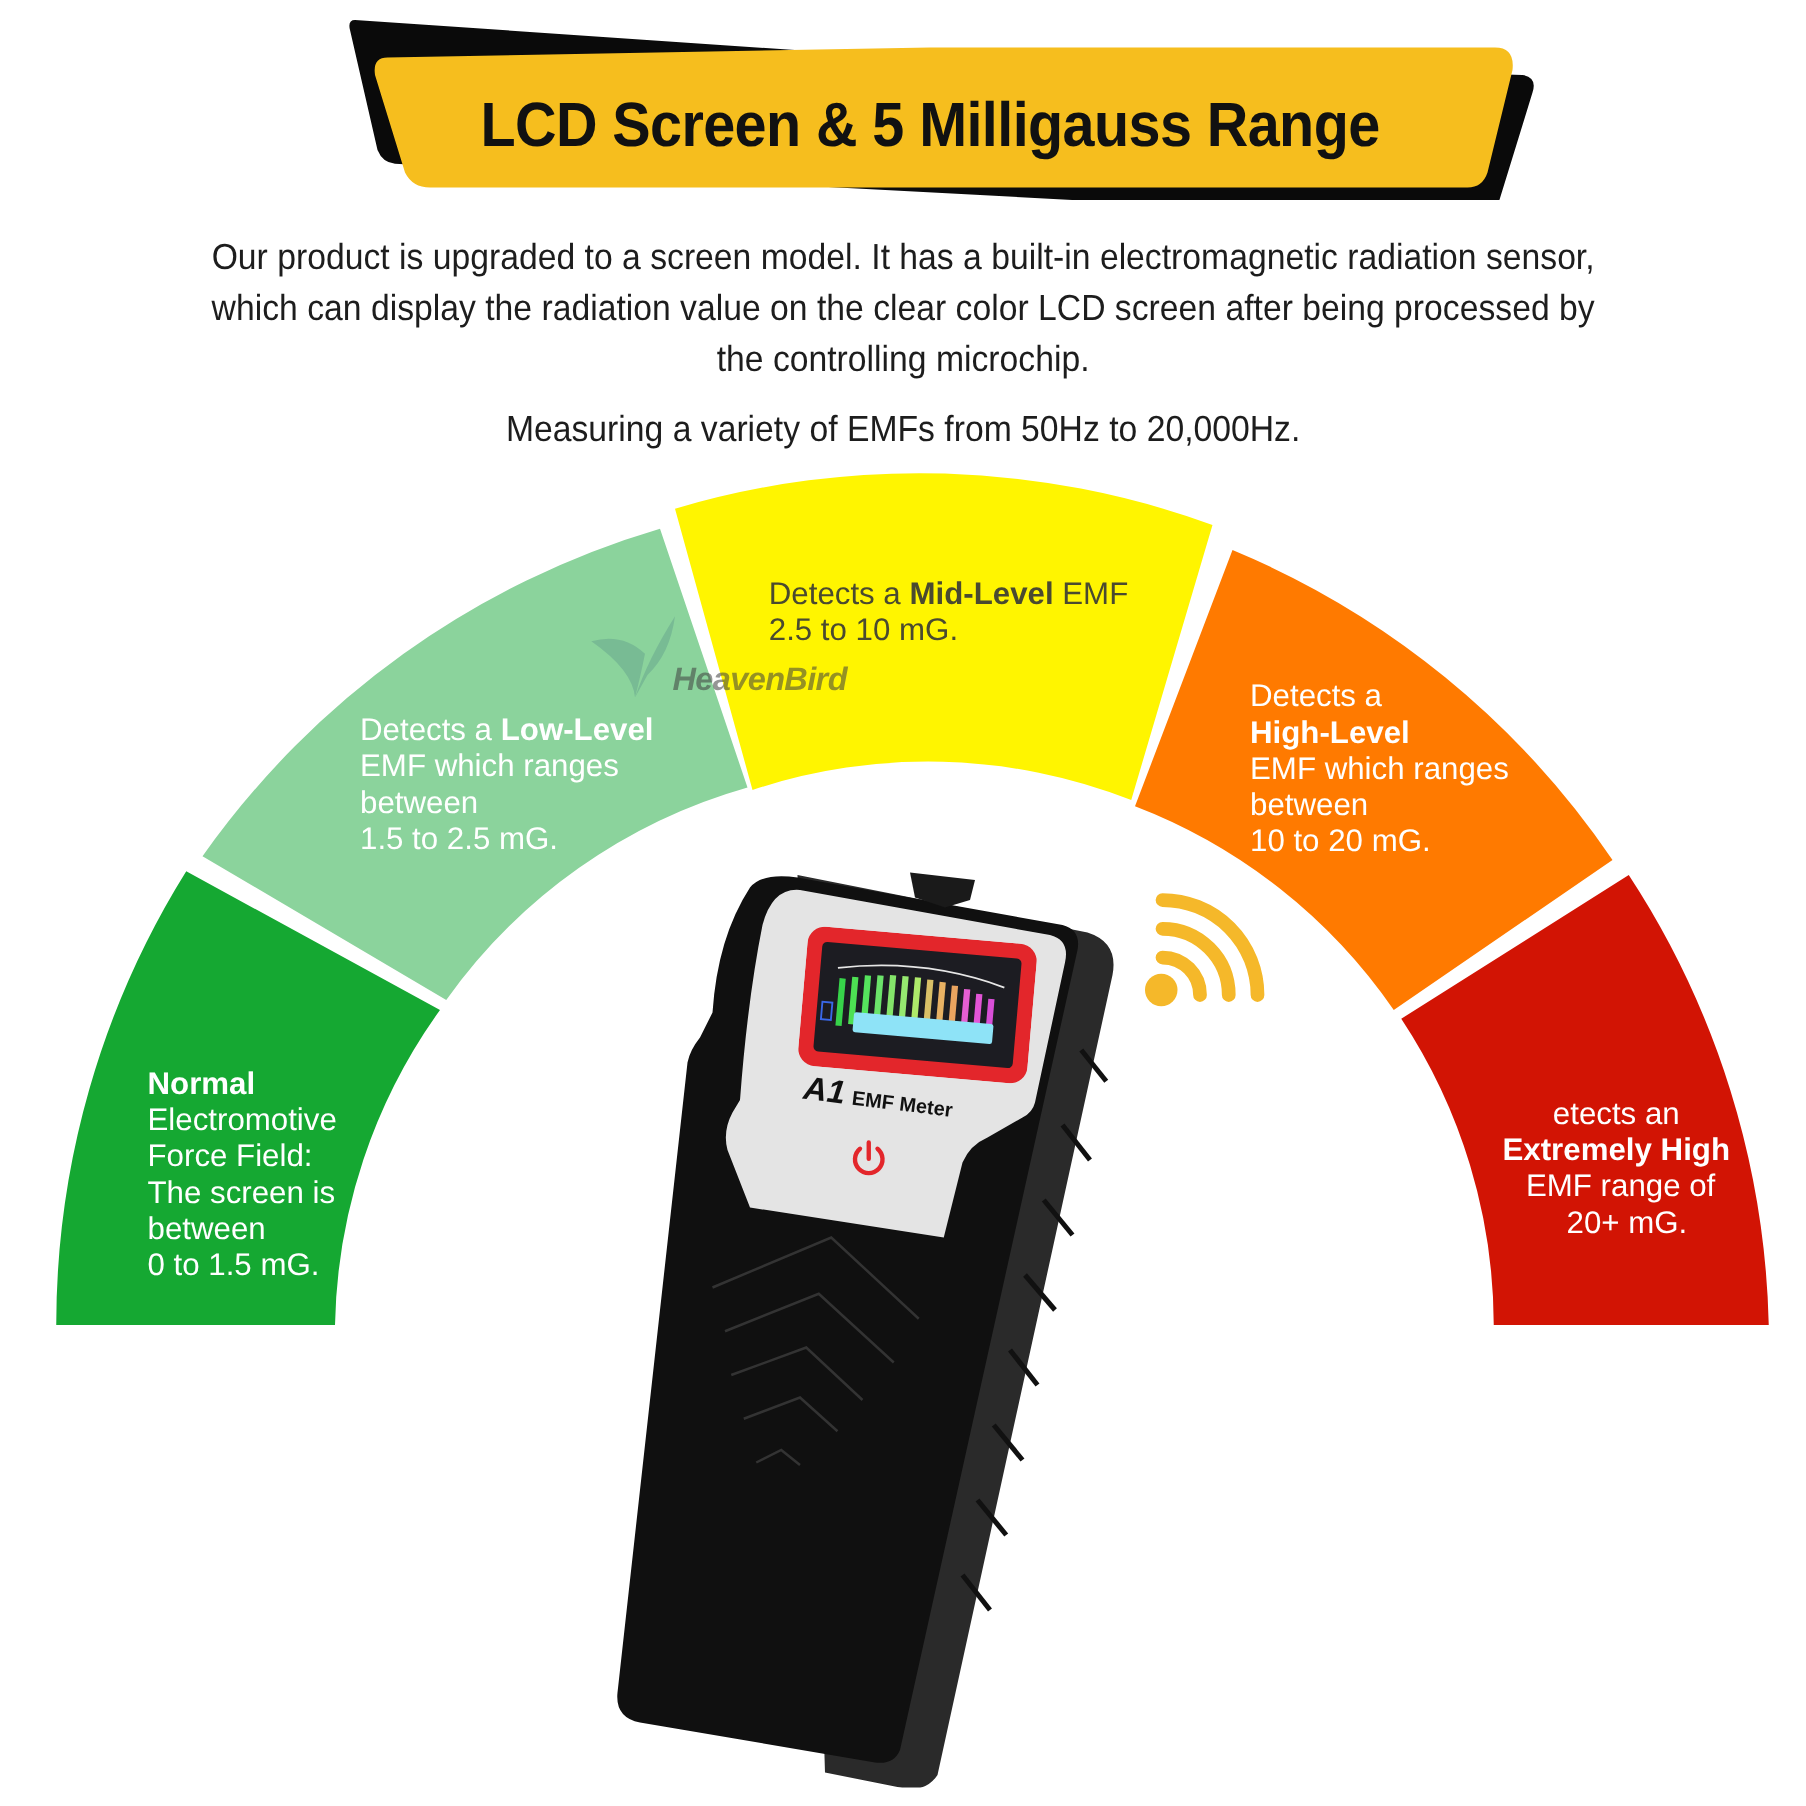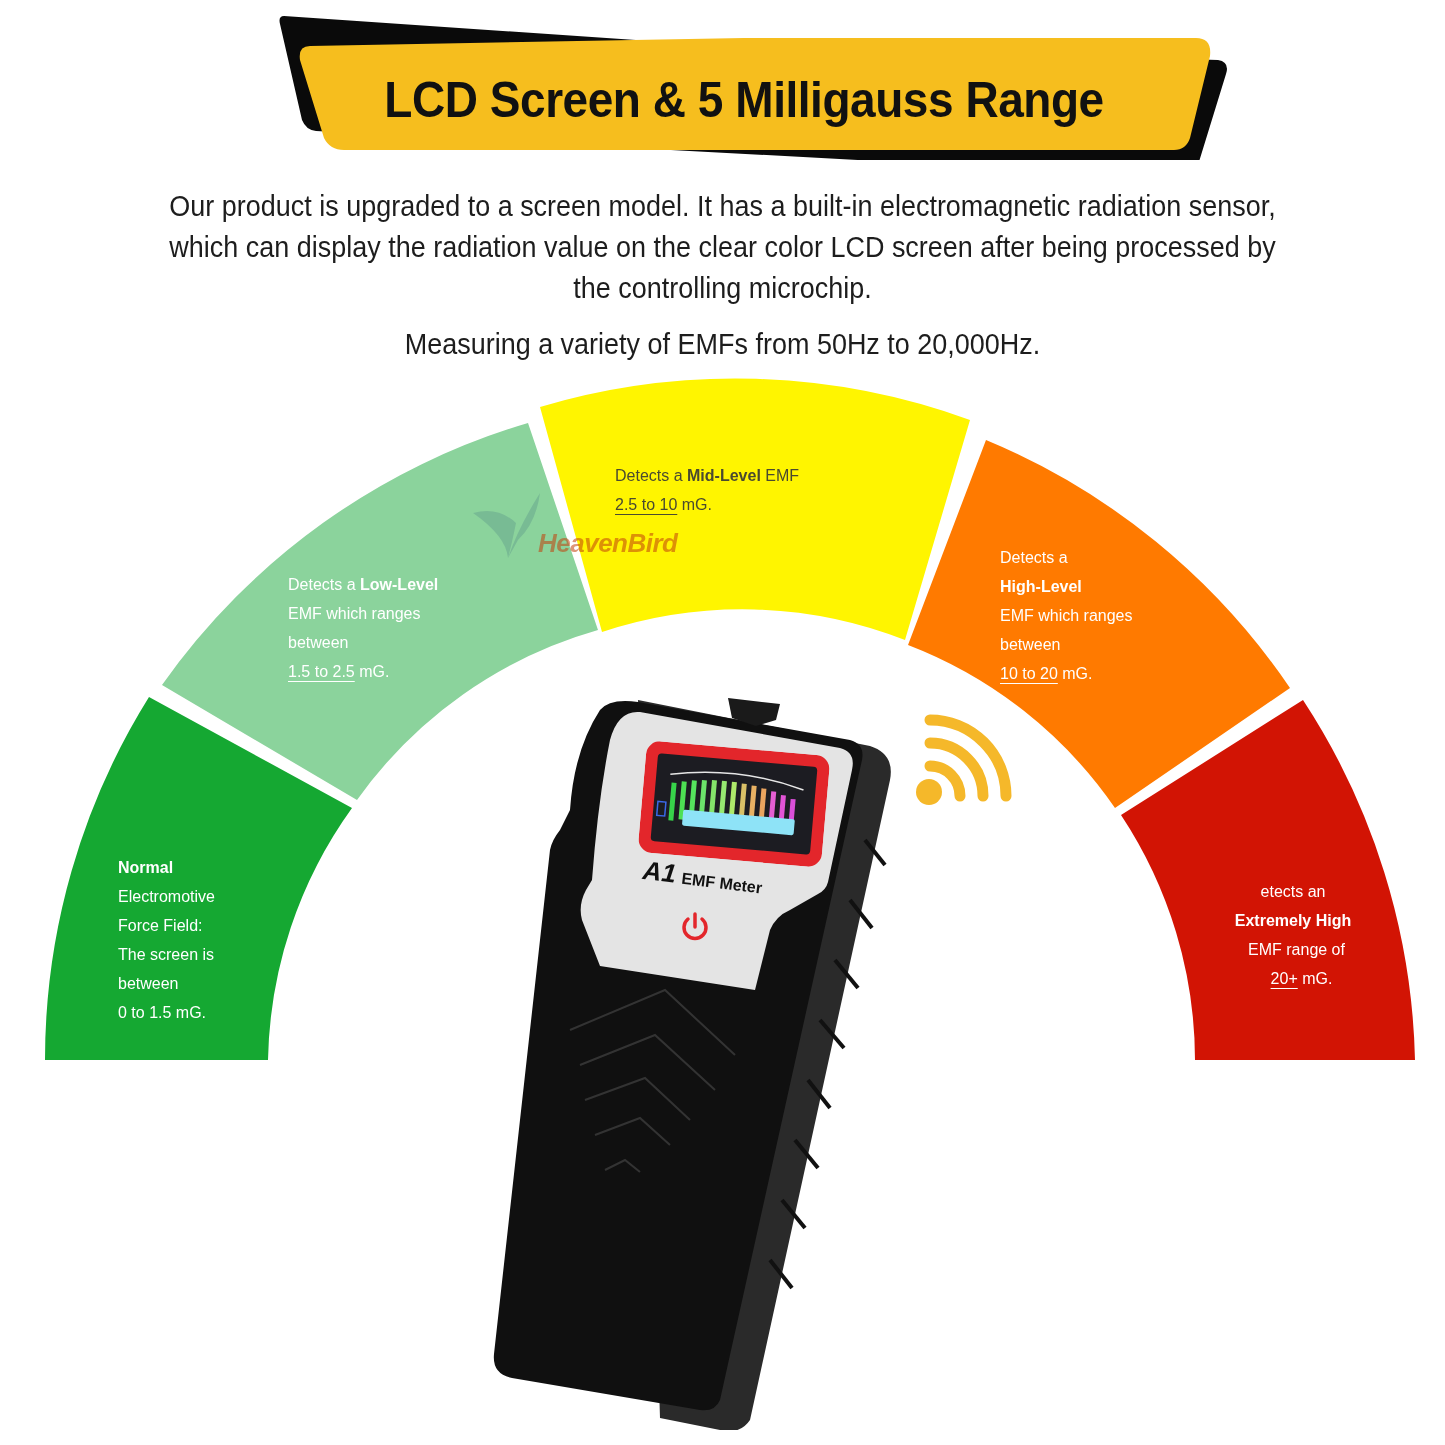--- a/index.html
+++ b/index.html
@@ -16,34 +16,34 @@
   
   .intro { position: absolute; left: 40px; width: 1365px; top: 186px; text-align: center;
     font-family: "Liberation Sans", sans-serif; font-size: 29px; line-height: 41px; color: #1d1d1d;
     transform: scaleX(0.93); transform-origin: center top; }
   .intro p { margin: 0; }
   .freq { position: absolute; left: 0; width: 1445px; top: 328px; text-align: center;
     font-size: 29px; color: #1d1d1d; transform: scaleX(0.93); }
 
   
   .gauge { position: absolute; left: 0; top: 0; width: 1445px; height: 1445px; }
-  .seg-text { position: absolute; font-size: 16px; line-height: 29px; color: #ffffff; }
+  .seg-text { position: absolute; font-size: 25px; line-height: 29px; color: #ffffff; }
   .seg-text b { font-weight: bold; }
-  .seg-text .u { text-decoration: underline; text-decoration-thickness: 1px; text-underline-offset: 4px; margin-top: 15px; }
+  .seg-text .u { text-decoration-thickness: 1px; text-underline-offset: 4px; margin-top: 15px; }
   .seg-text.dark { color: #4a4a30; }
 
   .t-normal { left: 118px; top: 853px; width: 200px; }
   .t-low    { left: 288px; top: 570px; width: 280px; }
   .t-mid    { left: 615px; top: 461px; width: 330px; }
   .t-high   { left: 1000px; top: 543px; width: 260px; }
   .t-ext    { left: 1173px; top: 877px; width: 240px; text-align: center; }
 
   .watermark { position: absolute; left: 468px; top: 488px; width: 260px; height: 70px; opacity: 0.55; }
   .watermark-text { position: absolute; left: 70px; top: 40px; font-size: 26px; font-weight: bold;
-    font-style: italic; color: #c2410c; letter-spacing: -0.5px; }
+    font-style: italic; color: #404040; letter-spacing: -0.5px; }
 
   
   .wifi { position: absolute; left: 912px; top: 710px; width: 105px; height: 100px; }
 
   
   .device { position: absolute; left: 490px; top: 690px; width: 420px; height: 740px; }
   .device-label { position: absolute; left: 645px; top: 855px; transform: rotate(7deg);
     transform-origin: left top; font-family: "Liberation Sans", sans-serif; color: #111; white-space: nowrap; }
   .device-label .a1 { font-size: 26px; font-weight: bold; font-style: italic; }
   .device-label .emf { font-size: 16px; font-weight: bold; margin-left: 6px; }

